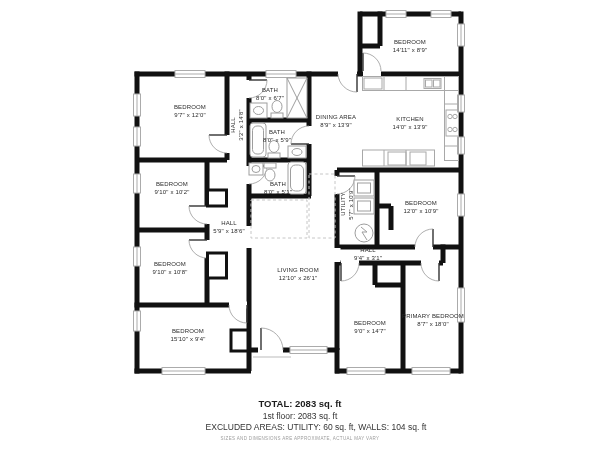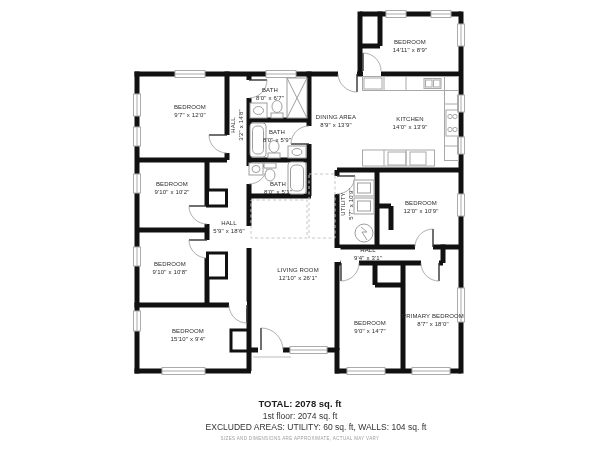--- a/index.html
+++ b/index.html
@@ -314,19 +314,19 @@
       <span class="rname">BEDROOM</span>
       <span class="rdims">9'0" x 14'7"</span>
     </div>
     <div class="room-label" style="left:433px;top:320px">
       <span class="rname">PRIMARY BEDROOM</span>
       <span class="rdims">8'7" x 18'0"</span>
     </div>
   </div>
 
   <div class="summary">
-    <div class="total">TOTAL: 2078 sq. ft</div>
-    <div class="floor">1st floor: 2074 sq. ft</div>
+    <div class="total">TOTAL: 2083 sq. ft</div>
+    <div class="floor">1st floor: 2083 sq. ft</div>
     <div class="excluded">EXCLUDED AREAS: UTILITY: 60 sq. ft, WALLS: 104 sq. ft</div>
     <div class="disclaimer">SIZES AND DIMENSIONS ARE APPROXIMATE, ACTUAL MAY VARY</div>
   </div>
 
 </div>
 
 </body></html>

